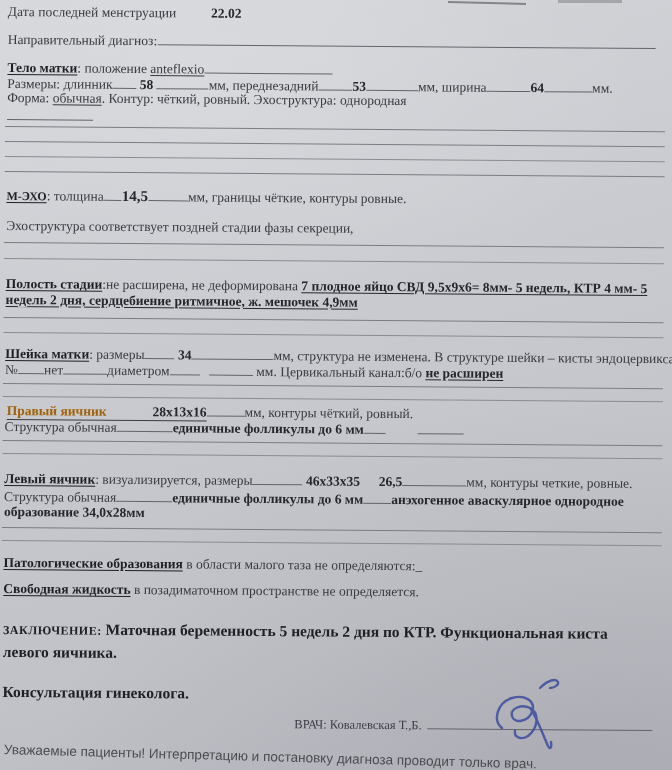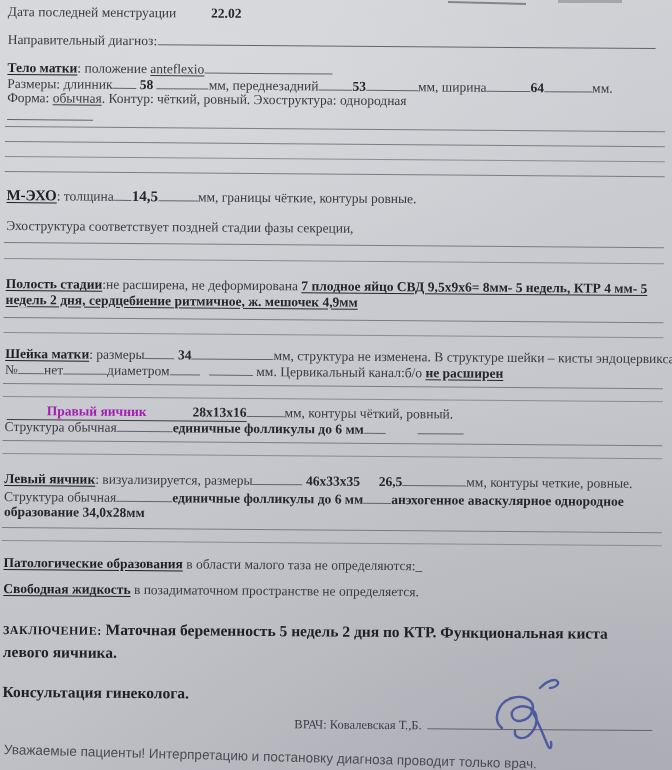--- a/index.html
+++ b/index.html
@@ -80,21 +80,21 @@
   <div class="line" style="top:106px;">
     <span class="blank" style="width:86px;"></span>
   </div>
 
   <div class="rule" style="top:126px;"></div>
   <div class="rule" style="top:141px;"></div>
   <div class="rule dim" style="top:156px;"></div>
   <div class="rule" style="top:171px;"></div>
 
   <div class="line" style="top:186px;">
-    <span class="title" style="font-size:15px;text-align:right;">М-ЭХО</span><span>: толщина</span><span class="blank" style="width:18px;"></span><span class="b" style="font-size:15px;">14,5</span><span class="blank" style="width:40px;"></span><span>мм, границы  чёткие, контуры ровные.</span>
+    <span class="title" style="font-size:12px;text-align:right;">М-ЭХО</span><span>: толщина</span><span class="blank" style="width:18px;"></span><span class="b" style="font-size:15px;">14,5</span><span class="blank" style="width:40px;"></span><span>мм, границы  чёткие, контуры ровные.</span>
   </div>
   <div class="line" style="top:218px;">
     <span>Эхоструктура соответствует поздней стадии фазы секреции,</span>
   </div>
 
   <div class="rule" style="top:242px;"></div>
   <div class="rule dim" style="top:258px;"></div>
 
   <div class="para" style="top:276px;">
     <span class="title">Полость стадии</span><span>:не расширена, не деформирована </span><span class="b tu">7 плодное яйцо СВД 9,5х9х6=   8мм- 5 недель, КТР 4 мм- 5 недель 2 дня, сердцебиение ритмичное, ж. мешочек 4,9мм</span>
@@ -111,21 +111,21 @@
     <span>№</span><span class="blank" style="width:26px;"></span><span>нет</span><span class="blank" style="width:44px;"></span><span>диаметром</span><span class="blank" style="width:30px;"></span>
     <span class="gap" style="width:6px;"></span><span class="blank" style="width:44px;"></span>
     <span>мм. Цервикальный канал:б/о</span>
     <span class="b tu">не расширен</span>
   </div>
 
   <div class="rule" style="top:383px;"></div>
   <div class="rule dim" style="top:396px;"></div>
 
   <div class="line" style="top:401px;left:10px;">
-    <span class="ugroup"><span class="b" style="color:#a21caf;margin-left:40px;">Правый яичник</span><span class="gap" style="width:46px;"></span><span class="b">28х13х16</span></span><span class="blank" style="width:38px;"></span><span>мм,  контуры  чёткий,  ровный.</span>
+    <span class="ugroup"><span class="b" style="color:#a16207;">Правый яичник</span><span class="gap" style="width:46px;"></span><span class="b">28х13х16</span></span><span class="blank" style="width:38px;"></span><span>мм,  контуры  чёткий,  ровный.</span>
   </div>
   <div class="line" style="top:417px;">
     <span>Структура обычная</span><span class="blank" style="width:56px;"></span><span class="b">единичные фолликулы до 6 мм</span><span class="blank" style="width:22px;"></span>
     <span class="gap" style="width:28px;"></span><span class="blank" style="width:46px;"></span>
   </div>
 
   <div class="rule" style="top:440px;"></div>
   <div class="rule dim" style="top:453px;"></div>
 
   <div class="para" style="top:469px;">

